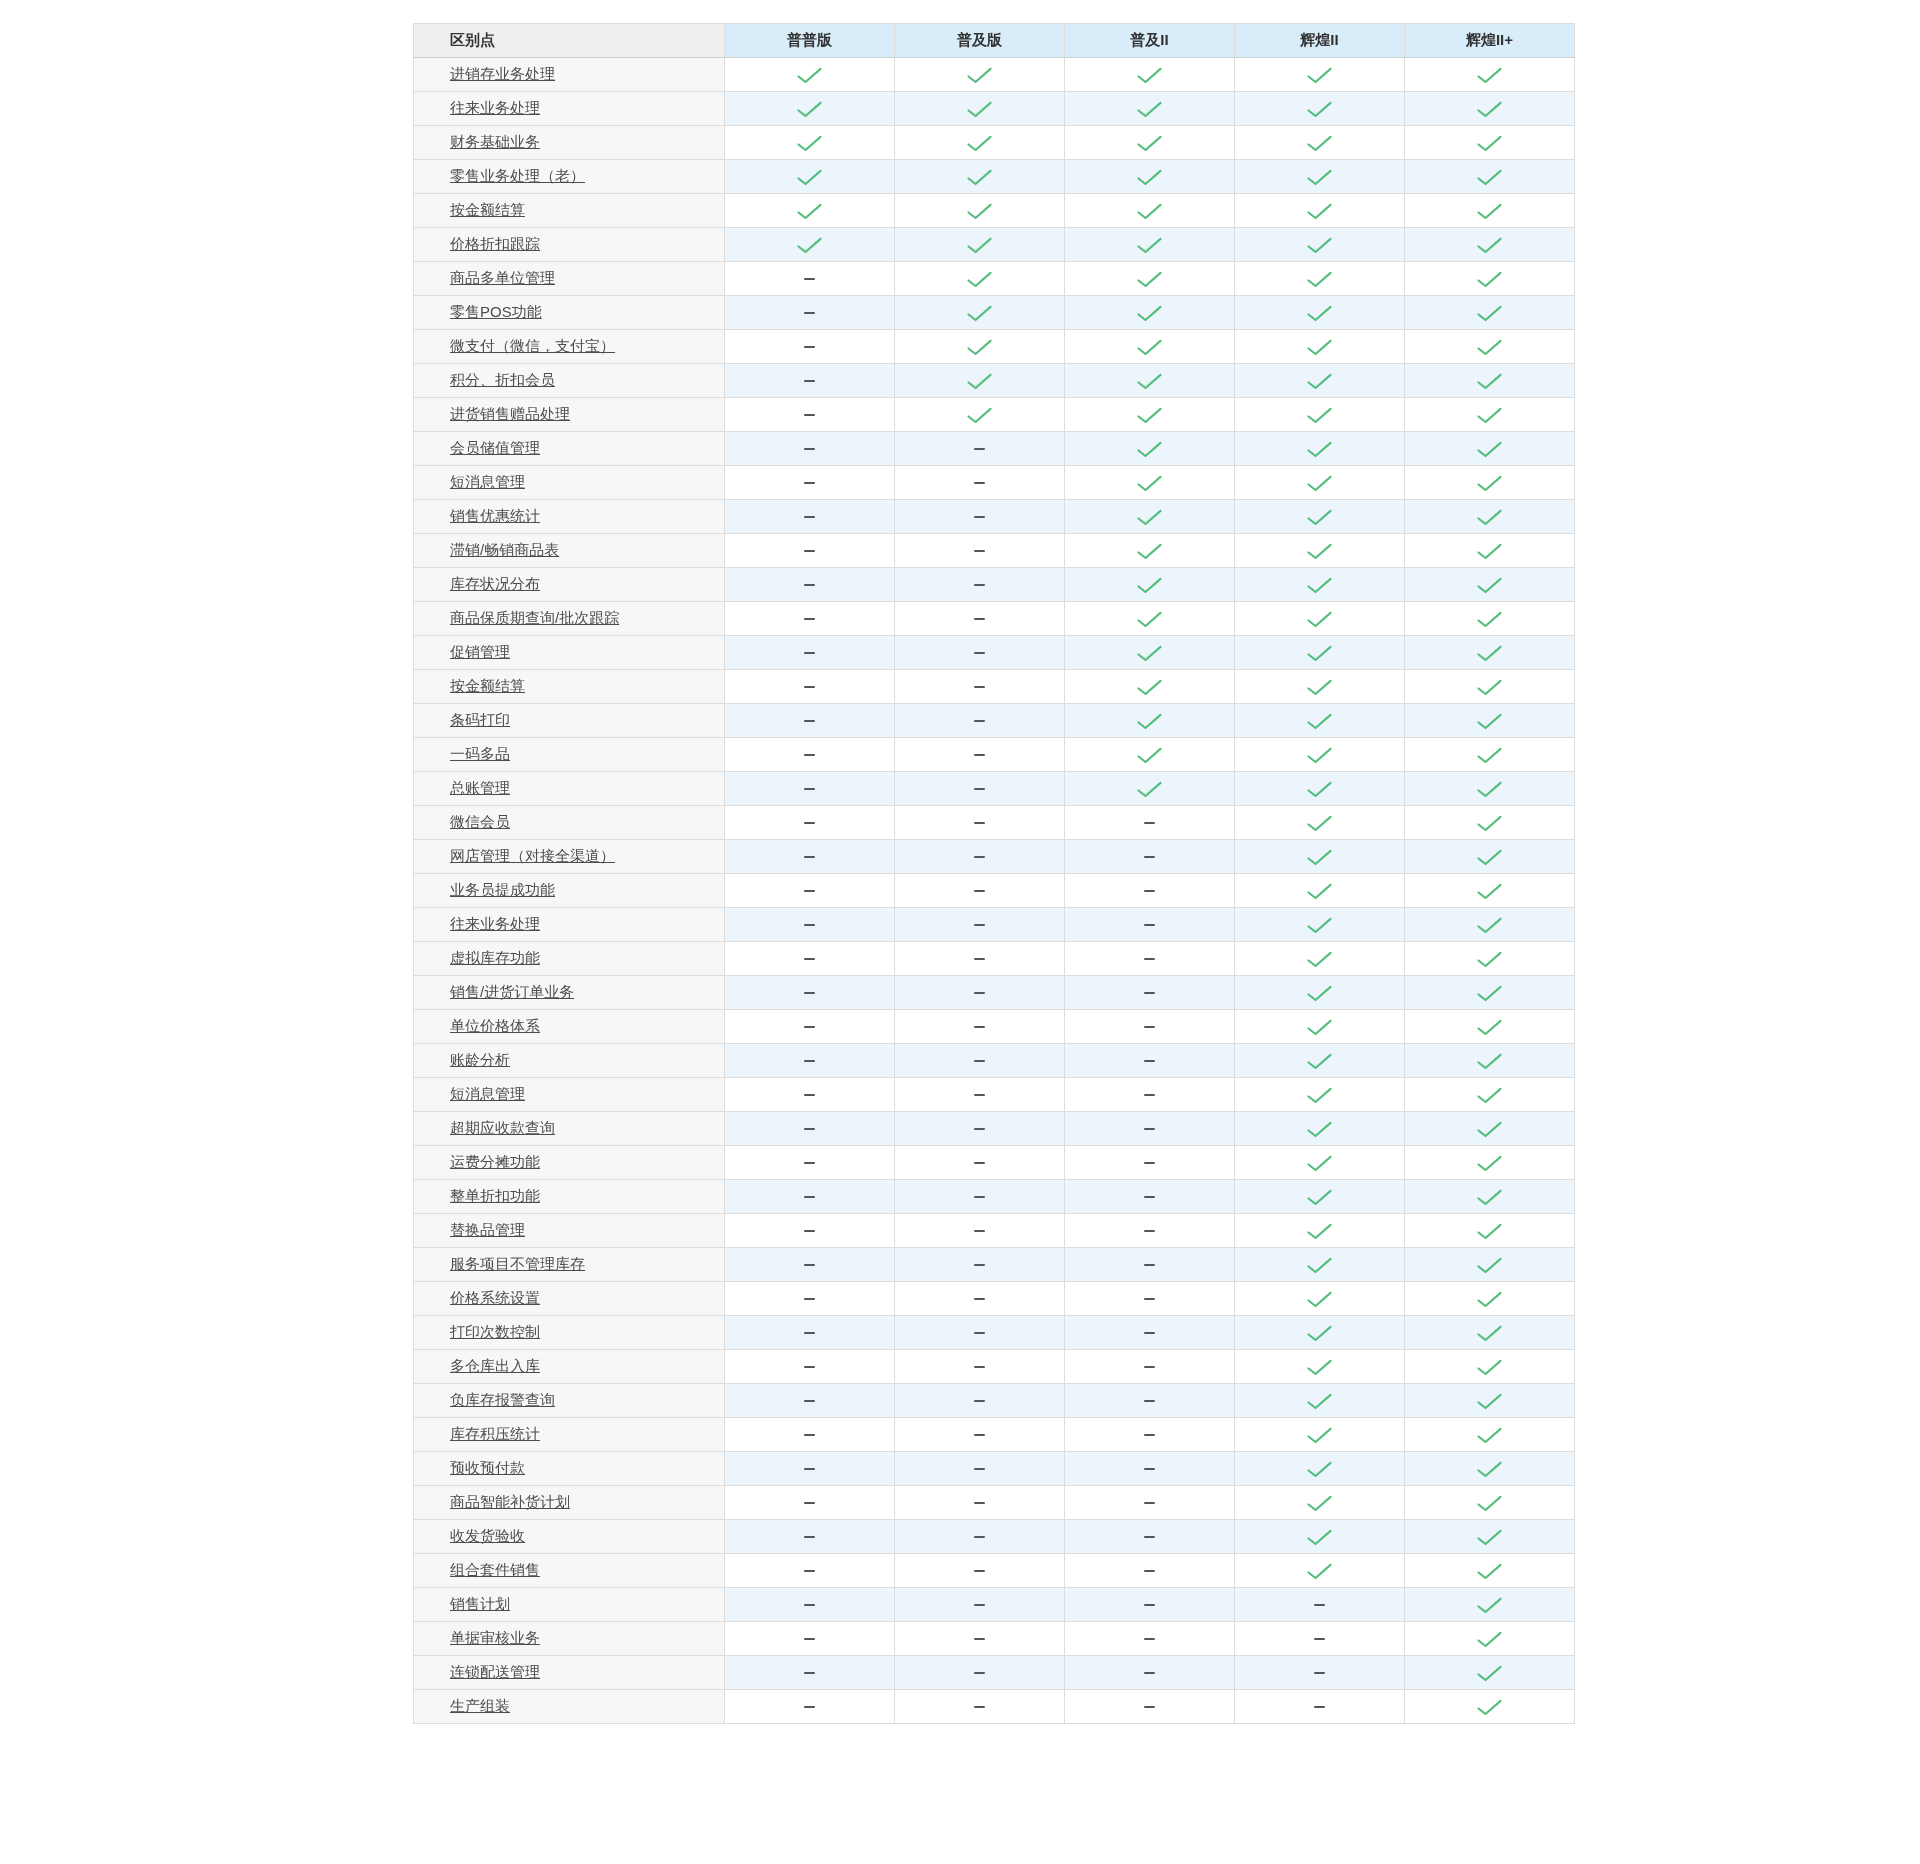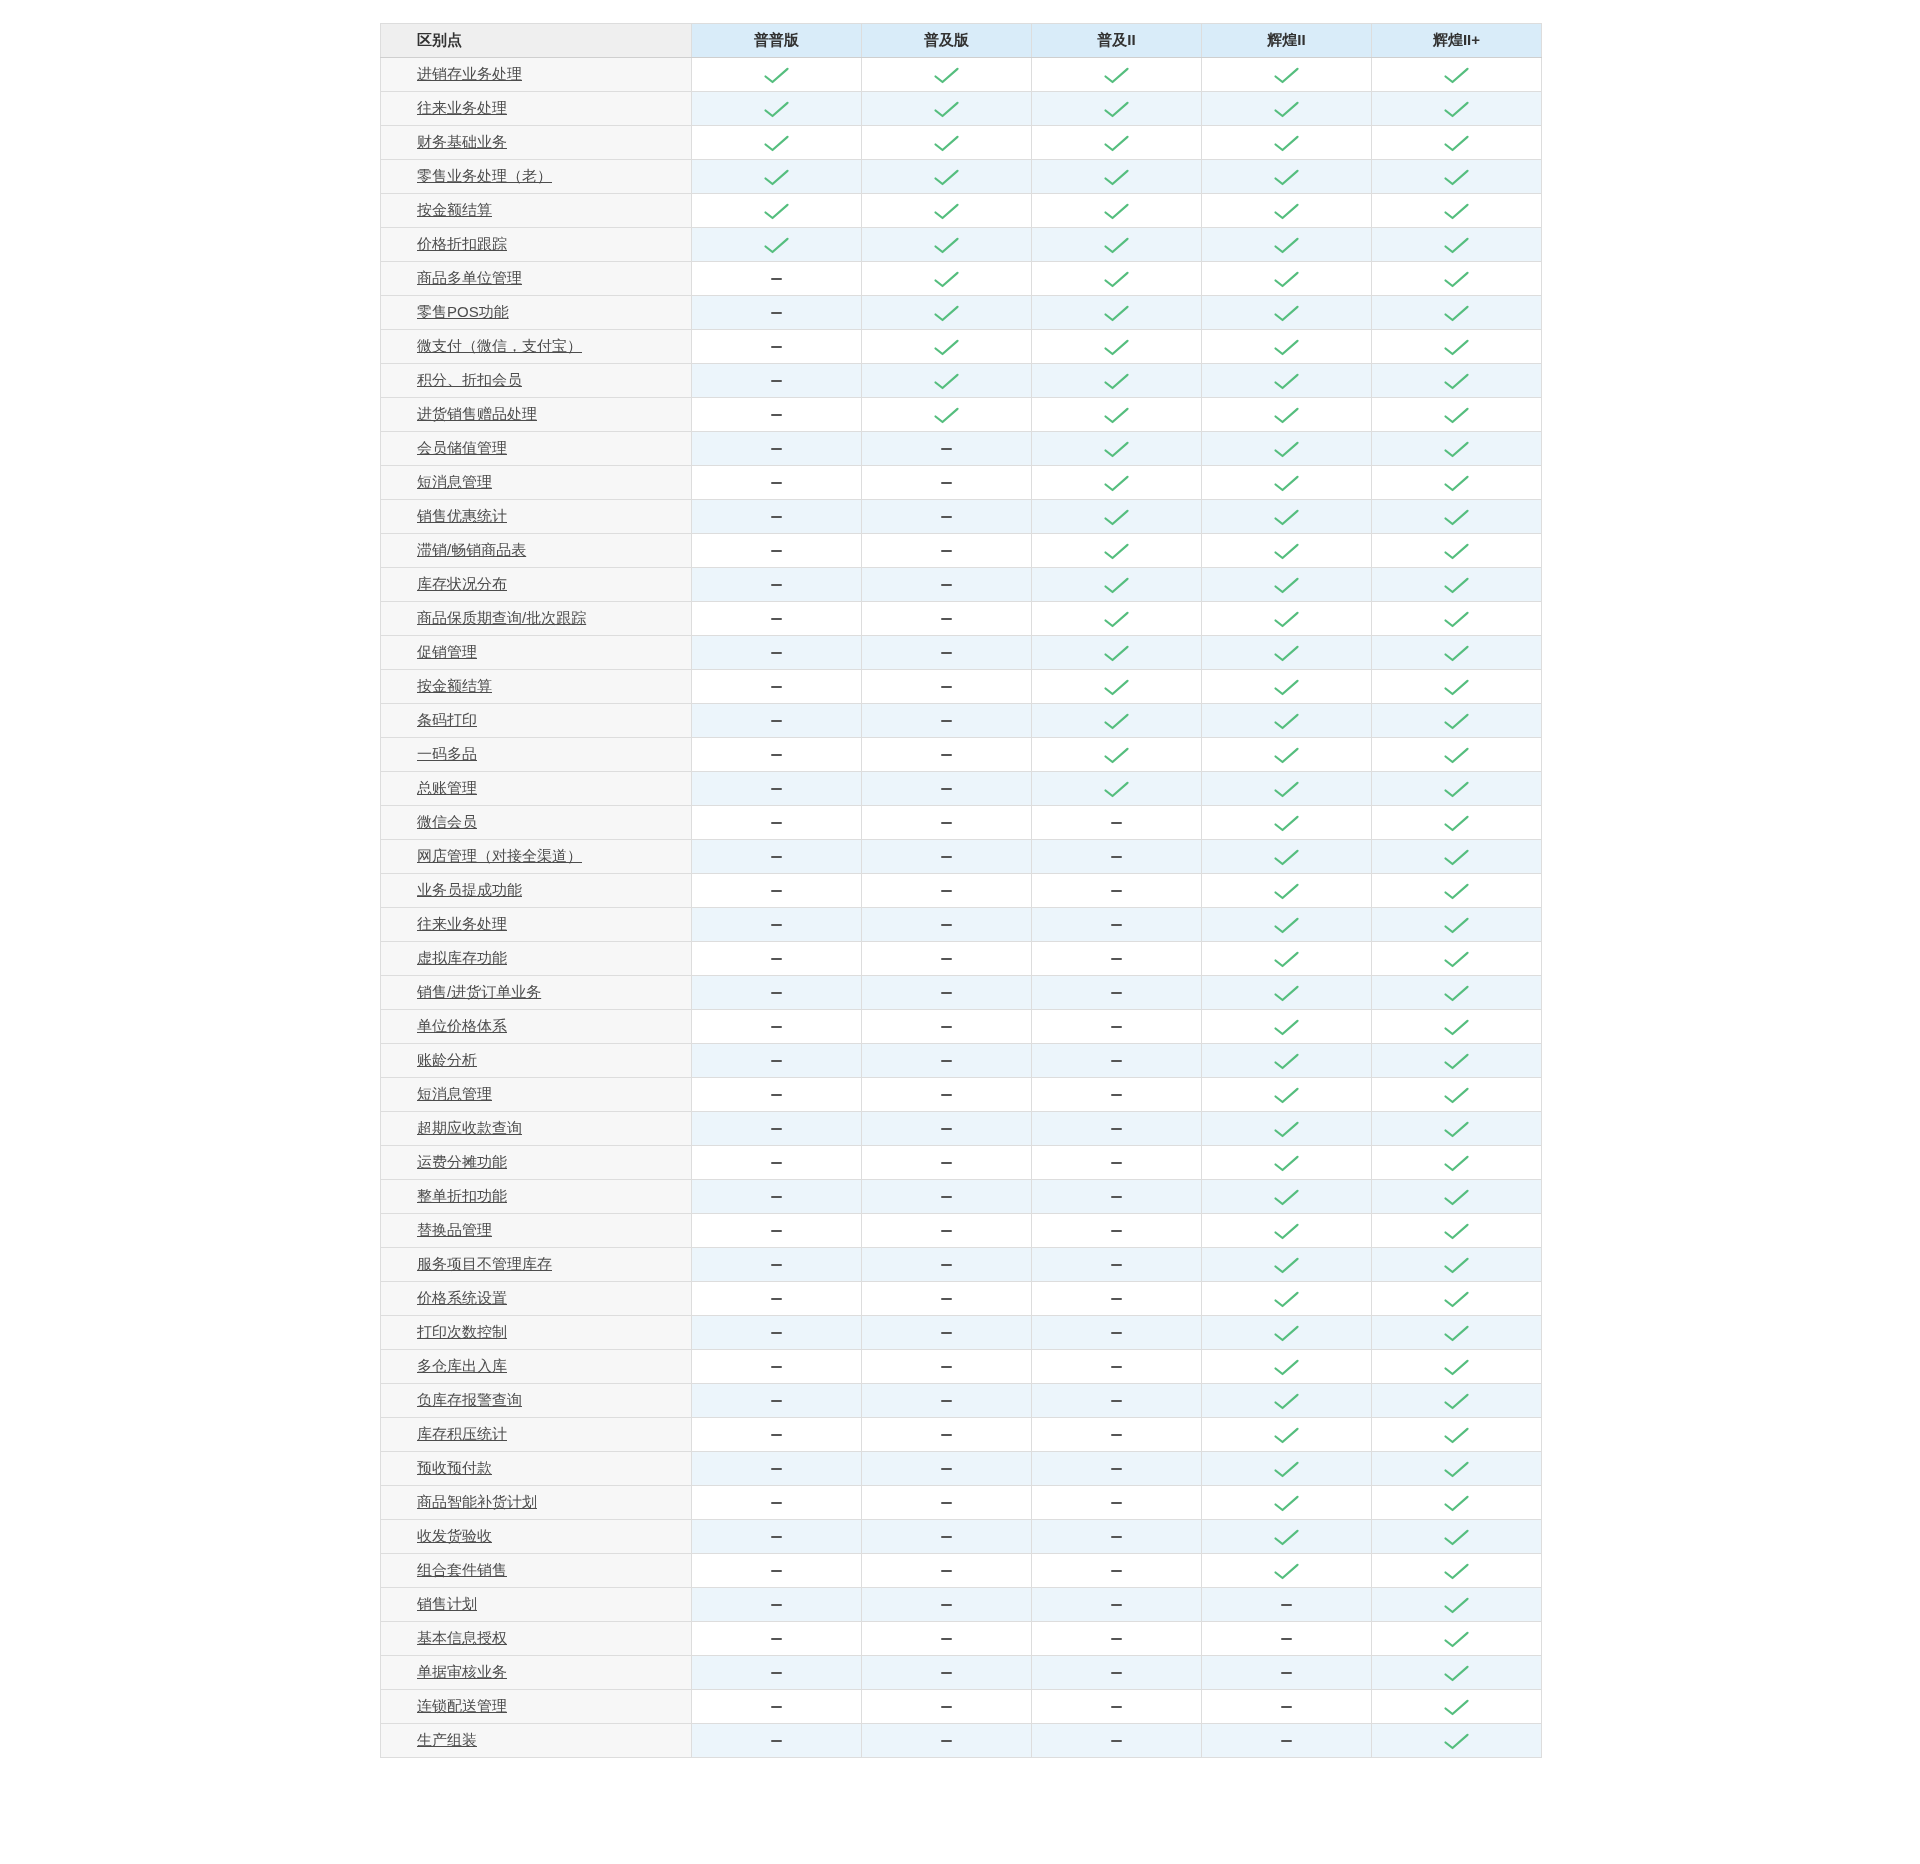--- a/index.html
+++ b/index.html
@@ -12,21 +12,21 @@
     --border:#dddddd;
     --label-text:#4d4d4d;
     --header-text:#333333;
   }
   html,body{margin:0;padding:0;}
   body{
     width:1920px;height:1864px;background:#ffffff;overflow:hidden;
     font-family:"Liberation Sans","DejaVu Sans",sans-serif;
   }
   .page-wrap{position:absolute;left:380px;top:23px;}
-  table.cmp{border-collapse:collapse;table-layout:fixed;width:1161px;}
+  table.cmp{border-collapse:collapse;table-layout:fixed;width:1161px;margin-left:33px;}
   .cmp th,.cmp td{border:1px solid var(--border);padding:0;vertical-align:middle;box-sizing:border-box;}
   .cmp thead th{
     height:34px;background:var(--header-blue);
     font-size:15px;font-weight:bold;color:var(--header-text);text-align:center;
     border-bottom-color:#cfcfcf;
   }
   .cmp thead th.label-h{background:var(--header-gray);text-align:left;padding-left:36px;}
   .cmp tbody td{height:34px;}
   .cmp td.label{
     background:var(--label-bg);text-align:left;padding-left:36px;
@@ -686,30 +686,20 @@
           <td class="label">销售计划</td>
           <td class="val"><span class="dash"></span></td>
           <td class="val"><span class="dash"></span></td>
           <td class="val"><span class="dash"></span></td>
           <td class="val"><span class="dash"></span></td>
           <td class="val"><svg class="check" width="27" height="17" viewBox="0 0 27 17">
               <path d="M2.5 9.5 L9.5 15 L24.5 1.8" fill="none" stroke="#55be7e" stroke-width="2.2" stroke-linecap="round" stroke-linejoin="round"></path>
             </svg></td>
         </tr>
         <tr>
-          <td class="label">基本信息授权</td>
-          <td class="val"><span class="dash"></span></td>
-          <td class="val"><span class="dash"></span></td>
-          <td class="val"><span class="dash"></span></td>
-          <td class="val"><span class="dash"></span></td>
-          <td class="val"><svg class="check" width="27" height="17" viewBox="0 0 27 17">
-              <path d="M2.5 9.5 L9.5 15 L24.5 1.8" fill="none" stroke="#55be7e" stroke-width="2.2" stroke-linecap="round" stroke-linejoin="round"></path>
-            </svg></td>
-        </tr>
-        <tr>
           <td class="label">单据审核业务</td>
           <td class="val"><span class="dash"></span></td>
           <td class="val"><span class="dash"></span></td>
           <td class="val"><span class="dash"></span></td>
           <td class="val"><span class="dash"></span></td>
           <td class="val"><svg class="check" width="27" height="17" viewBox="0 0 27 17">
               <path d="M2.5 9.5 L9.5 15 L24.5 1.8" fill="none" stroke="#55be7e" stroke-width="2.2" stroke-linecap="round" stroke-linejoin="round"></path>
             </svg></td>
         </tr>
         <tr>

